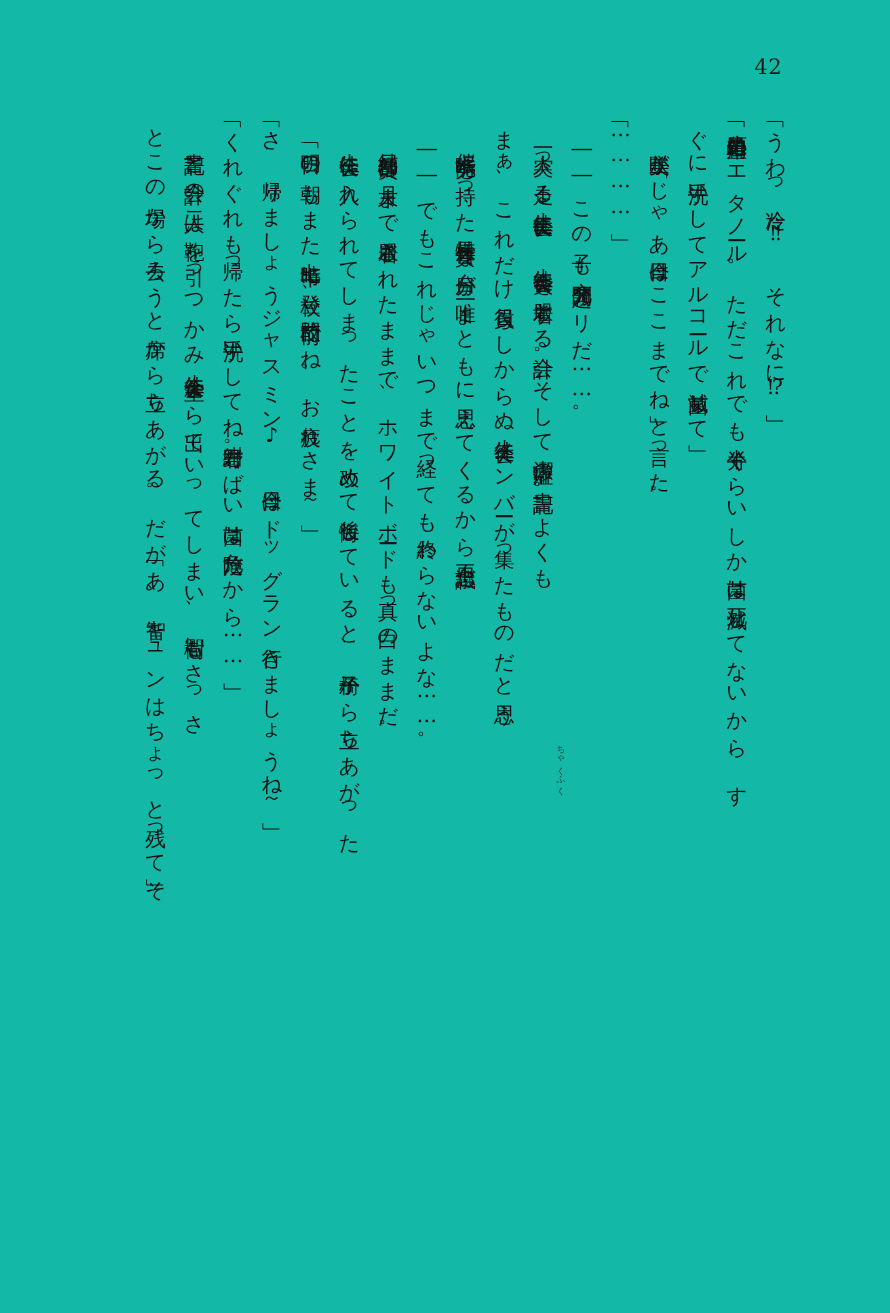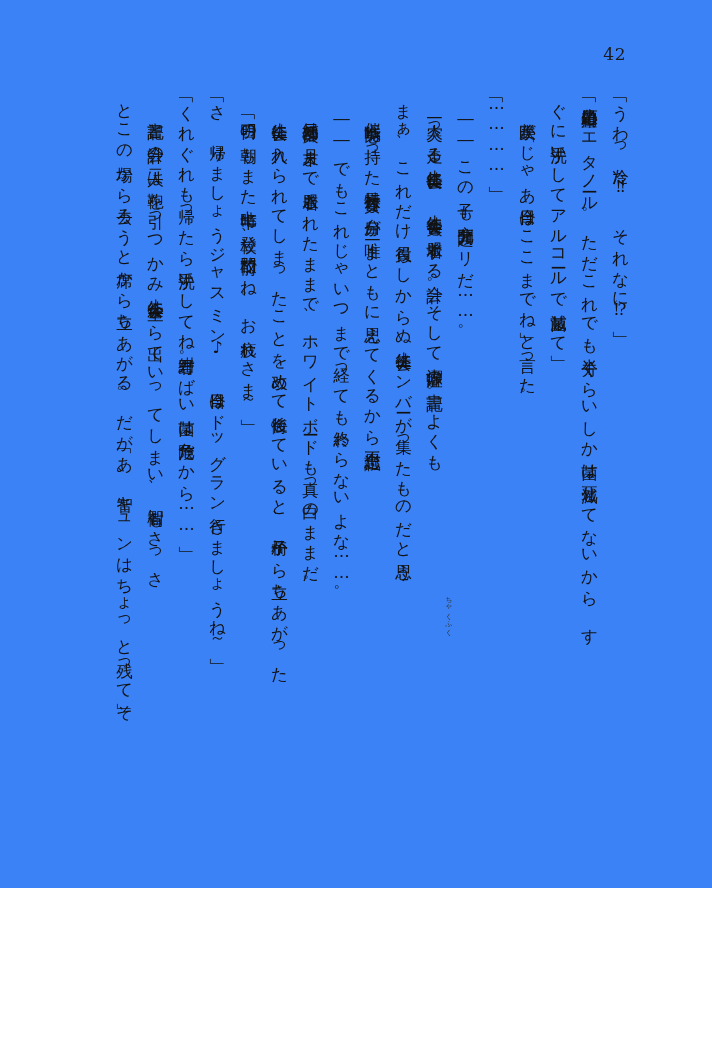--- a/index.html
+++ b/index.html
@@ -10,22 +10,22 @@
   body {
     width: 712px;
     height: 1050px;
     overflow: hidden;
     font-family: "DejaVu Serif", "Liberation Serif", serif;
     color: #111111;
   }
   .page {
     position: relative;
     width: 712px;
-    height: 888px;
-    background: #3b82f6;
+    height: 1050px;
+    background: #14b8a6;
   }
   .page-number {
     position: absolute;
     top: 44px;
     right: 86px;
     font-size: 17px;
     font-family: "DejaVu Serif", "Liberation Serif", serif;
     color: #1a1a1a;
     letter-spacing: 0.5px;
   }

